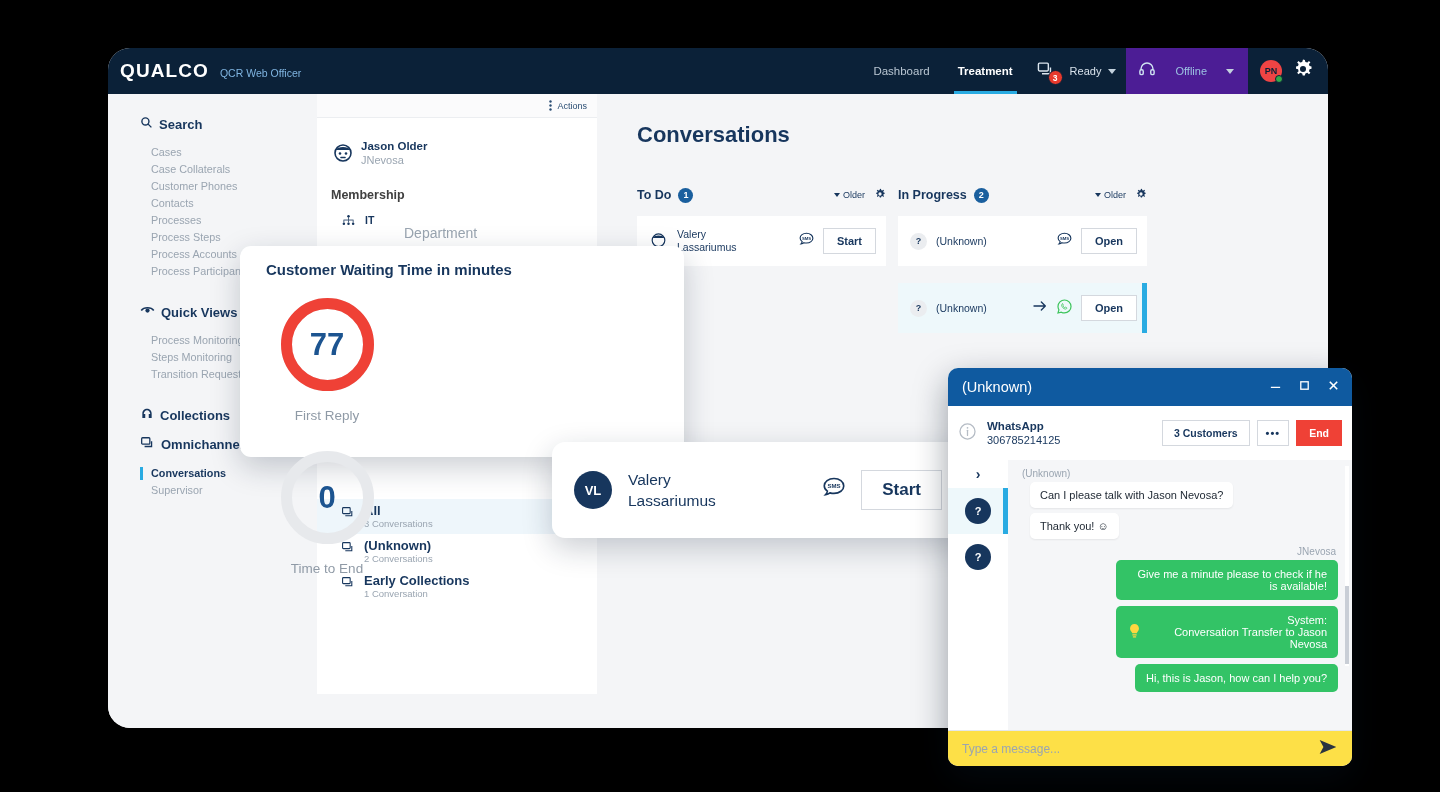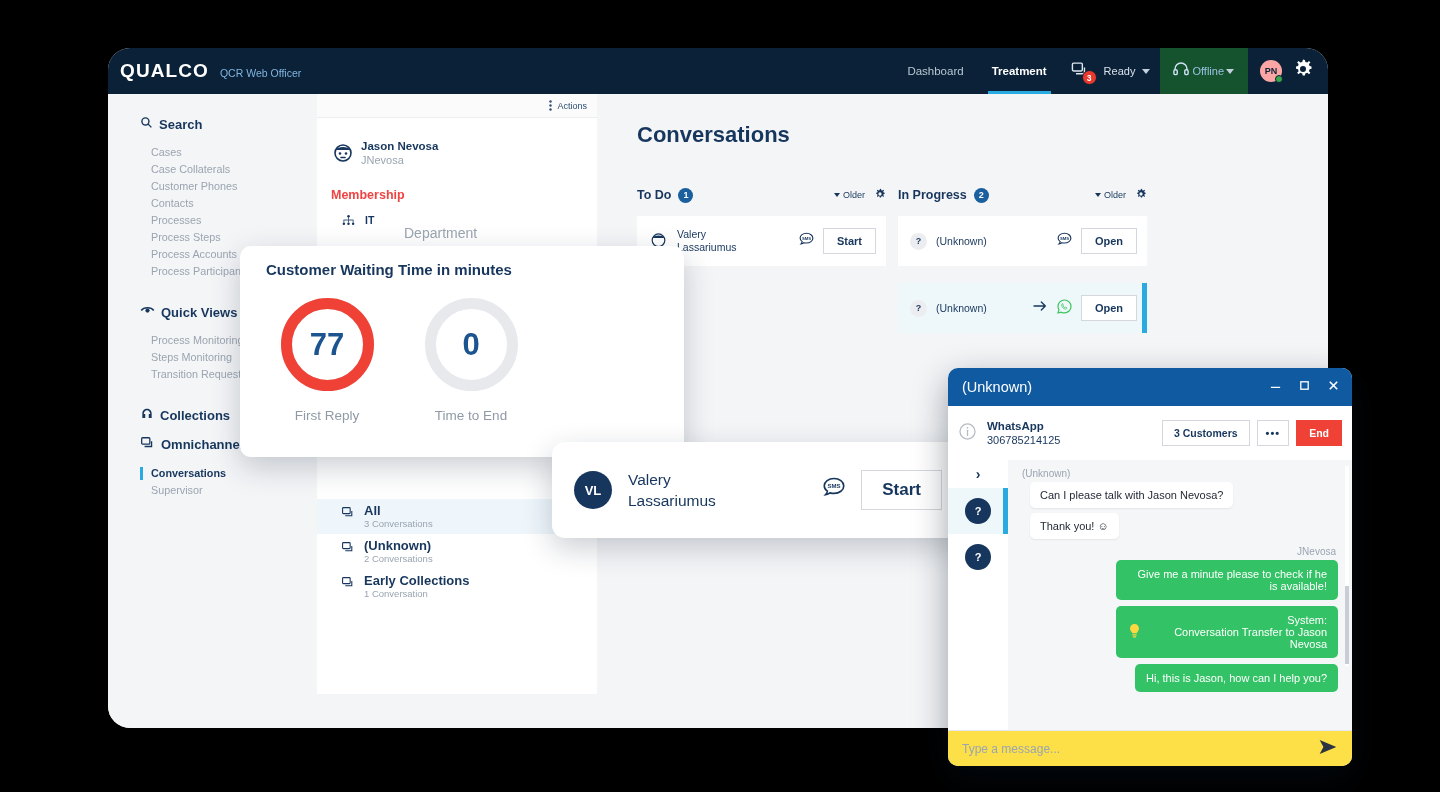--- a/index.html
+++ b/index.html
@@ -48,27 +48,27 @@
     width: 15px; height: 15px; border-radius: 50%;
     display: flex; align-items: center; justify-content: center;
     border: 1.5px solid #0b2138;
   }
   .nav-status {
     display: flex; align-items: center; gap: 7px; padding: 0 10px 0 8px;
     height: 46px;
   }
   .nav-status .txt { color: #d7e1ea; font-size: 11px; }
   .nav-offline {
-    background: #14532d; height: 46px; display: flex; align-items: center;
-    gap: 2px; padding: 0 14px 0 12px;
+    background: #4c1d95; height: 46px; display: flex; align-items: center;
+    gap: 19px; padding: 0 14px 0 12px;
   }
   .nav-offline .txt { color: #9cc2e2; font-size: 11px; }
   .nav-icons { display: flex; align-items: center; gap: 10px; padding: 0 14px 0 12px; }
   .avatar-pn {
-    width: 22px; height: 22px; border-radius: 50%; background: #fca5a5;
+    width: 22px; height: 22px; border-radius: 50%; background: #ef4444;
     color: #0b2138; font-size: 9px; font-weight: 700;
     display: flex; align-items: center; justify-content: center; position: relative;
   }
   .avatar-pn .dot {
     position: absolute; right: -1px; bottom: -1px; width: 8px; height: 8px;
     border-radius: 50%; background: #37a94a; border: 1.5px solid #0b2138;
   }
   .caret { width: 0; height: 0; border-left: 4px solid transparent; border-right: 4px solid transparent;
            border-top: 5px solid #c3d2de; }
 
@@ -99,21 +99,21 @@
     background: #ffffff;
   }
   .actions-bar {
     height: 24px; display: flex; align-items: center; justify-content: flex-end;
     background: #fbfbfc; border-bottom: 1px solid #eceef1; padding-right: 10px; gap: 5px;
   }
   .actions-bar .lbl { color: #2a4d73; font-size: 9px; }
   .profile { padding: 22px 0 0 14px; display: flex; align-items: flex-start; gap: 6px; }
   .profile-name { color: #17365d; font-size: 11.5px; font-weight: 700; line-height: 13px; }
   .profile-user { color: #9aa5b1; font-size: 11px; line-height: 14px; }
-  .mid-h { color: #ef4444; font-size: 12.5px; font-weight: 700; padding: 20px 0 8px 14px; }
+  .mid-h { color: #404040; font-size: 12.5px; font-weight: 700; padding: 20px 0 8px 14px; }
   .mid-row { display: flex; align-items: flex-start; gap: 9px; padding: 4px 0 4px 24px; }
   .mid-row .t1 { color: #17365d; font-size: 10.5px; font-weight: 700; line-height: 12px; }
   .mid-row .t2 { color: #9aa5b1; font-size: 14px; line-height: 14px; padding-left: 39px; }
 
   .conv-list { position: absolute; left: 0; top: 405px; width: 280px; }
   .conv-item {
     display: flex; align-items: flex-start; gap: 9px;
     padding: 6px 0 6px 24px; height: 35px;
   }
   .conv-item.sel { background: #eef6fb; }
@@ -159,21 +159,21 @@
     font-size: 11px; font-weight: 600; padding: 6px 13px;
   }
 
   
   .metric-card {
     position: absolute; left: 240px; top: 246px; width: 444px; height: 211px;
     background: #ffffff; border-radius: 11px;
     box-shadow: 0 10px 30px rgba(16,34,56,.22);
   }
   .metric-title { color: #17365d; font-size: 15px; font-weight: 600; padding: 15px 0 0 26px; }
-  .gauges { display: flex; padding: 14px 26px 0 26px; gap: 22px; }
+  .gauges { display: flex; padding: 14px 26px 0 26px; gap: 22px; flex-direction: column; }
   .gauge-wrap { width: 122px; display: flex; flex-direction: column; align-items: center; }
   .gauge { position: relative; width: 105px; height: 105px; }
   .gauge svg { transform: rotate(-90deg); display: block; }
   .gauge .val {
     position: absolute; inset: 0; display: flex; align-items: center; justify-content: center;
     color: #1c5490; font-size: 31px; font-weight: 600;
   }
   .gauge-lbl { color: #8f9aa6; font-size: 13.5px; margin-top: 11px; }
 
   
@@ -426,21 +426,21 @@
         <span>
           <svg width="24" height="24" viewBox="0 0 24 24" fill="none" stroke="#17365d" stroke-width="1.6">
             <circle cx="12" cy="13" r="8"></circle>
             <path d="M4.5 10c2-4 13-4 15 0" fill="#17365d" stroke="none"></path>
             <circle cx="9" cy="13.5" r="1.3" fill="#17365d" stroke="none"></circle>
             <circle cx="15" cy="13.5" r="1.3" fill="#17365d" stroke="none"></circle>
             <path d="M10 17.5h4" stroke-linecap="round"></path>
           </svg>
         </span>
         <div>
-          <div class="profile-name">Jason Nevosa</div>
+          <div class="profile-name">Jason Older</div>
           <div class="profile-user">JNevosa</div>
         </div>
       </div>
 
       <div class="mid-h">Membership</div>
 
       <div class="mid-row">
         <span>
           <svg width="15" height="15" viewBox="0 0 24 24" fill="#17365d">
             <circle cx="12" cy="3.5" r="2"></circle>

